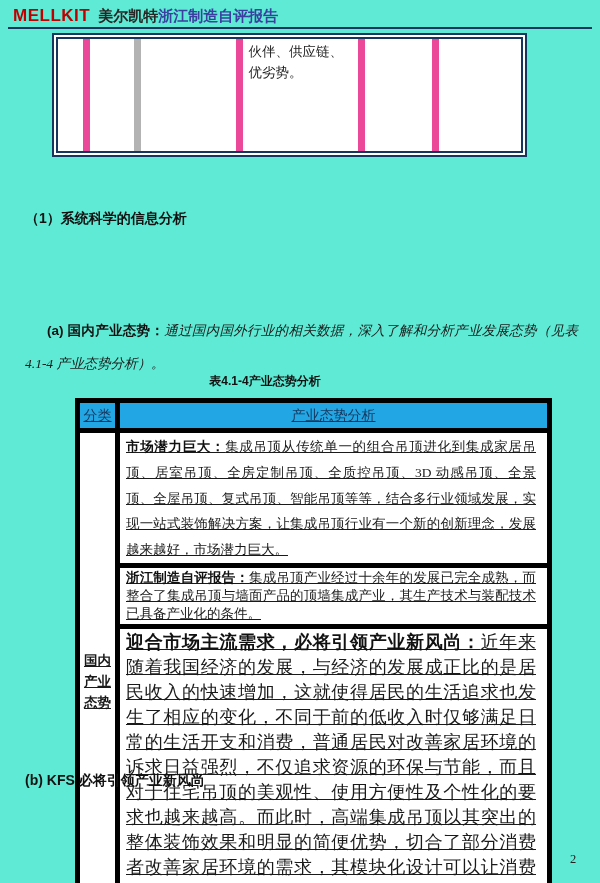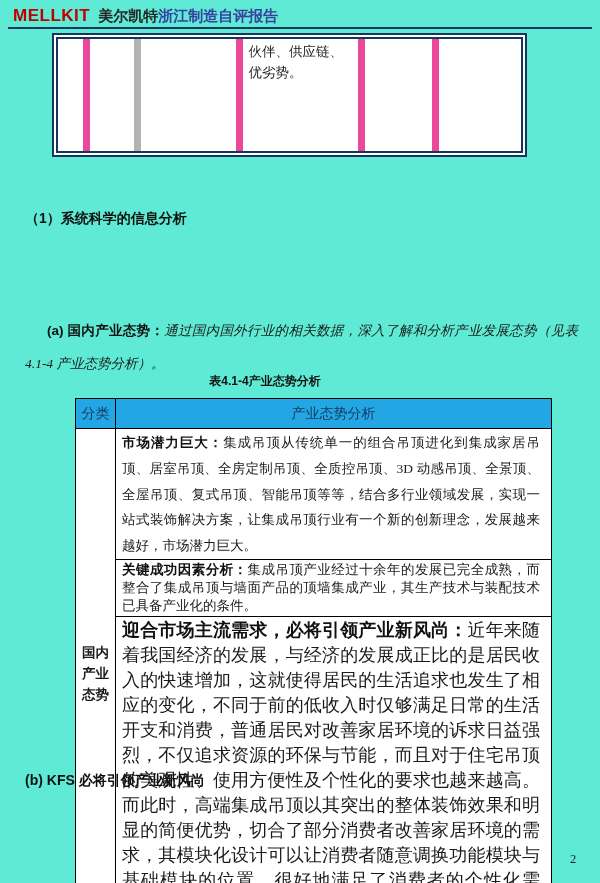--- a/index.html
+++ b/index.html
@@ -68,22 +68,22 @@
     text-align:center;
     font-family:"Liberation Sans","DejaVu Sans",sans-serif;
     font-weight:bold;font-size:12px;color:#111;
   }
   
   .main-table{
     position:absolute;left:75px;top:398px;width:477px;
     border-collapse:collapse;table-layout:fixed;background:#fff;
   }
   .main-table th,.main-table td{
-    border:1px solid #000000;box-sizing:border-box;
-    font-size:13.5px;color:#1a1a1a;
+    border:5px solid #000000;box-sizing:border-box;
+    font-size:13.5px;color:#1a1a1a;text-decoration:underline;
   }
   .main-table th{
     height:30px;background:#22A7E4;color:#17375E;
     font-weight:normal;text-align:center;vertical-align:middle;
     font-size:14px;
   }
   .col-cat{width:40px;}
   .group-cell{
     text-align:center;vertical-align:middle;
     font-weight:bold;font-size:14px;padding:0;
@@ -165,21 +165,21 @@
       <th>分类</th>
       <th>产业态势分析</th>
     </tr>
     <tr class="row1">
       <td class="group-cell" rowspan="3">
         <div class="vstack">国内产业态势</div>
       </td>
       <td class="content"><span class="cell-lead">市场潜力巨大：</span><span>集成吊顶从传统单一的组合吊顶进化到集成家居吊顶、居室吊顶、全房定制吊顶、全质控吊顶、3D 动感吊顶、全景顶、全屋吊顶、复式吊顶、智能吊顶等等，结合多行业领域发展，实现一站式装饰解决方案，让集成吊顶行业有一个新的创新理念，发展越来越好，市场潜力巨大。</span></td>
     </tr>
     <tr class="row2">
-      <td class="content"><span class="cell-lead">关键成功因素分析：</span><span>集成吊顶产业经过十余年的发展已完全成熟，而整合了集成吊顶与墙面产品的顶墙集成产业，其生产技术与装配技术已具备产业化的条件。</span></td>
+      <td class="content"><span class="cell-lead">浙江制造自评报告：</span><span>集成吊顶产业经过十余年的发展已完全成熟，而整合了集成吊顶与墙面产品的顶墙集成产业，其生产技术与装配技术已具备产业化的条件。</span></td>
     </tr>
     <tr class="row3">
       <td class="content"><span class="cell-lead">迎合市场主流需求，必将引领产业新风尚：</span><span>近年来随着我国经济的发展，与经济的发展成正比的是居民收入的快速增加，这就使得居民的生活追求也发生了相应的变化，不同于前的低收入时仅够满足日常的生活开支和消费，普通居民对改善家居环境的诉求日益强烈，不仅追求资源的环保与节能，而且对于住宅吊顶的美观性、使用方便性及个性化的要求也越来越高。而此时，高端集成吊顶以其突出的整体装饰效果和明显的简便优势，切合了部分消费者改善家居环境的需求，其模块化设计可以让消费者随意调换功能模块与基础模块的位置，很好地满足了消费者的个性化需求。</span></td>
     </tr>
   </tbody>
     </table>
 
   <div class="hb">(b) KFS 必将引领产业新风尚</div>
 
   <div class="page-num">2</div>

